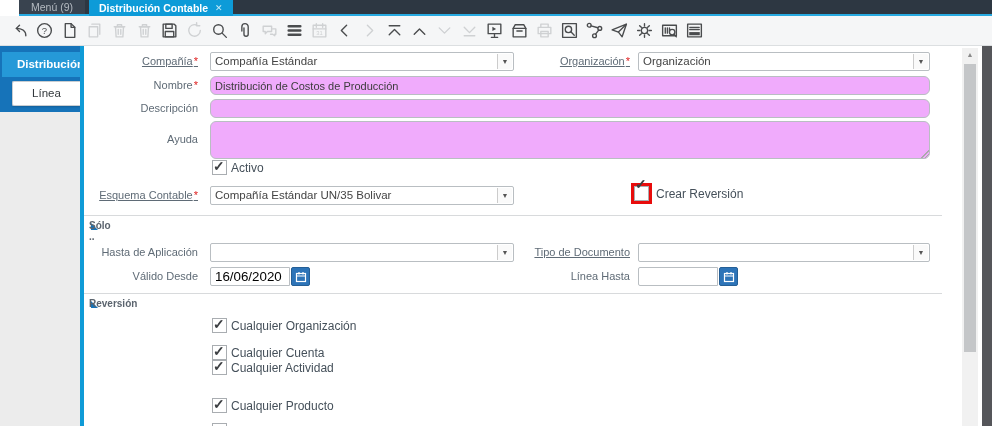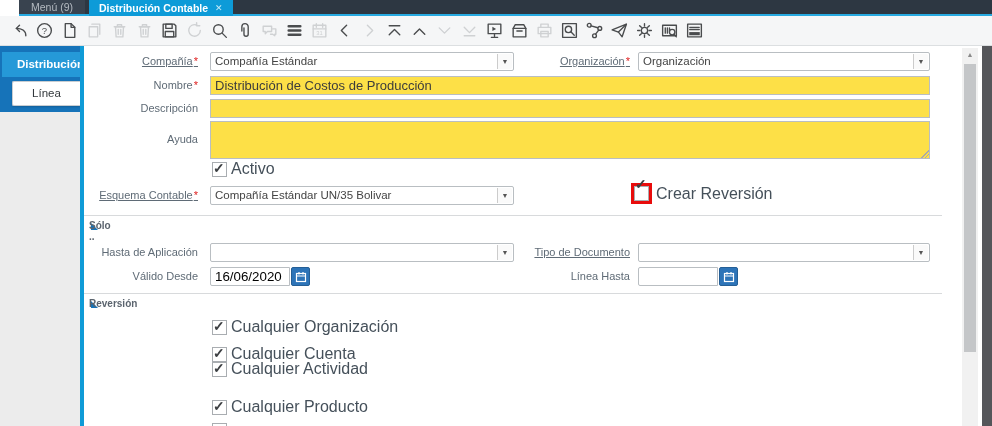--- a/index.html
+++ b/index.html
@@ -36,36 +36,36 @@
 
   
   .main { position:absolute; left:84px; top:46px; width:878px; height:380px; background:#fff; font-size:11.5px; color:#444;padding-left:32px; }
   .row { position:absolute; left:0; width:100%; height:20px; }
   .lbl { position:absolute; top:3px; font-size:11px; color:#5f6b76; white-space:nowrap; }
   .lbl.l { left:0; width:114px; text-align:right; }
   .lbl.r { left:426px; width:120px; text-align:right; }
   .lbl.u { text-decoration:underline; }
   .required::after { content:"*"; color:#e02020; margin-left:1px; }
 
-  .fld { position:absolute; top:0; height:19px; border:1px solid #b9bec2; border-radius:0; background:#fde047; font-size:13px; color:#3c3c3c; padding:0 4px; line-height:17px; font-family:"Liberation Sans", sans-serif; }
+  .fld { position:absolute; top:0; height:19px; border:1px solid #b9bec2; border-radius:6px; background:#f0abfc; font-size:11px; color:#3c3c3c; padding:0 4px; line-height:17px; font-family:"Liberation Sans", sans-serif; }
   .fld.wide { left:126px; width:720px; }
   .combo { position:absolute; top:0; height:19px; border:1px solid #b9bec2; border-radius:2px; background:#fff; }
   .combo.fl { left:126px; width:304px; }
   .combo.fr { left:554px; width:292px; }
   .cbtn { position:absolute; right:1px; top:1px; bottom:1px; width:15px; background:#fafafa; border-left:1px solid #ccc; border-radius:0 2px 2px 0; font-size:7px; color:#555; text-align:center; line-height:15px; }
   .cinput { position:absolute; left:4px; right:18px; top:0; height:17px; line-height:17px; white-space:nowrap; overflow:hidden; }
 
   textarea.fld { resize:none; height:38px; line-height:13px; }
   .resize-grip { position:absolute; width:8px; height:8px; background:
       linear-gradient(135deg, transparent 50%, #aaa 50%, #aaa 57%, transparent 57%, transparent 70%, #aaa 70%, #aaa 77%, transparent 77%);
   }
 
   .cb { position:relative; display:inline-block; width:15px; height:15px; background:#fff; border:1px solid #a9adb1; vertical-align:middle; }
   .cb.on::after { content:"✓"; position:absolute; left:0px; top:-3px; font-size:14px; font-weight:bold; color:#3d4043; }
-  .cb-label { font-size:16px; color:#45505a; margin-left:4px; vertical-align:middle; }
+  .cb-label { font-size:12px; color:#45505a; margin-left:4px; vertical-align:middle; }
   .red-ring { display:inline-block; border:3px solid #e80c0c; line-height:0; vertical-align:middle; }
 
   .datefld { position:absolute; top:0; height:19px; border:1px solid #b9bec2; border-radius:2px 0 0 2px; background:#fff; width:80px; padding:0 4px; line-height:17px; }
   .datebtn { position:absolute; top:0; width:19px; height:19px; background:#2d74b8; border:1px solid #255f96; border-radius:2px; display:flex; align-items:center; justify-content:center; }
 
   .sep { position:absolute; left:0; width:858px; height:1px; background:#d8dadc; }
   .section { position:absolute; left:0; height:16px; }
   .tri { position:absolute; left:7px; top:4px; width:0; height:0; border-left:7px solid #1673b9; border-top:7px solid transparent; }
   .sec-title { position:absolute; left:5px; top:1px; font-size:10px; font-weight:bold; color:#5b646e; }
 

